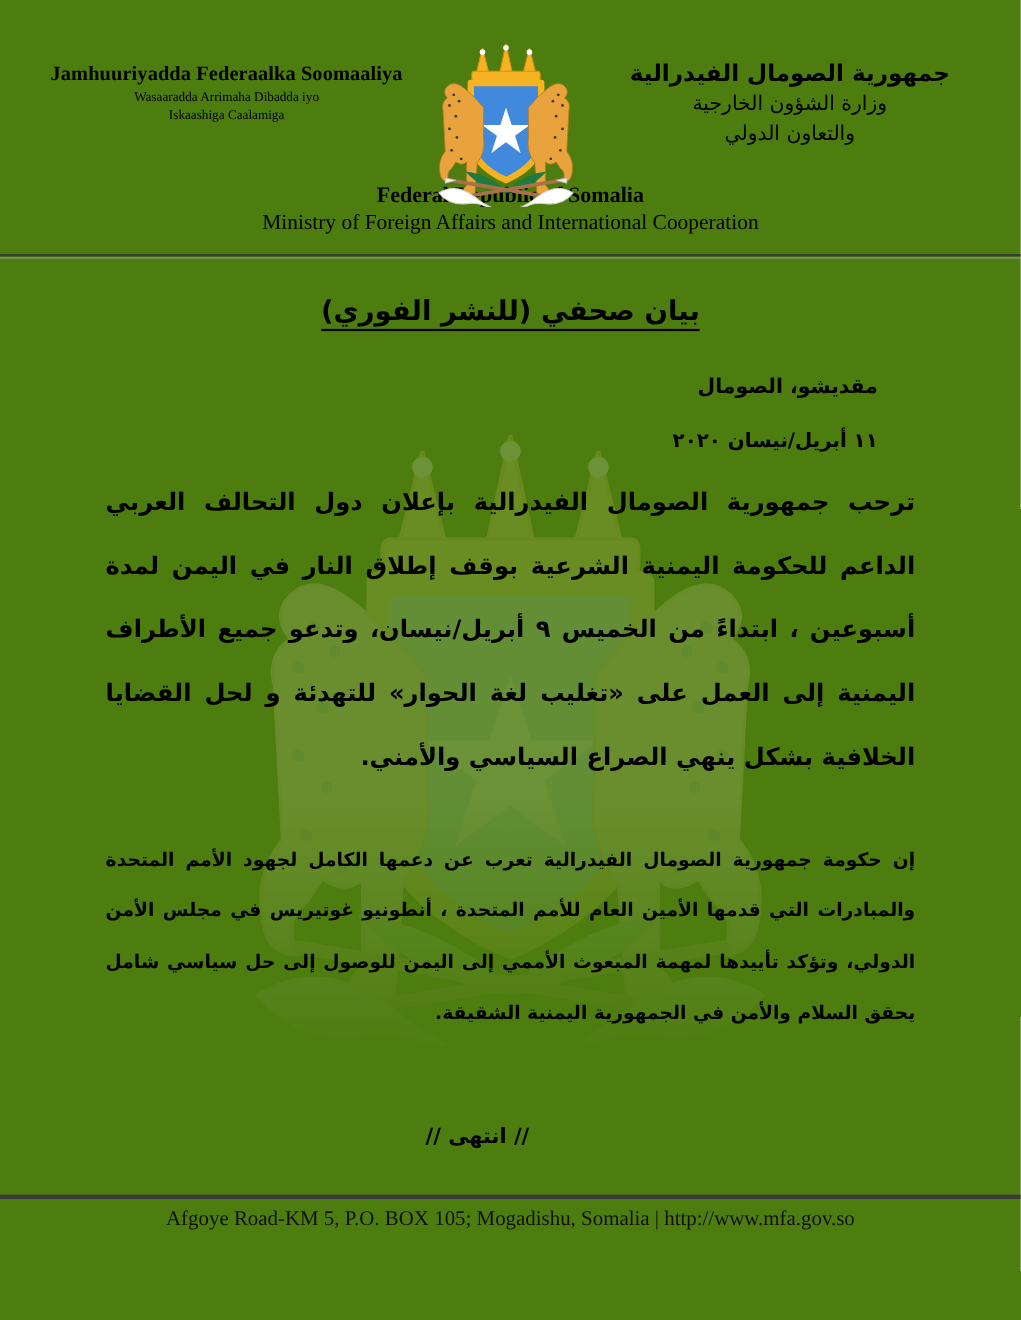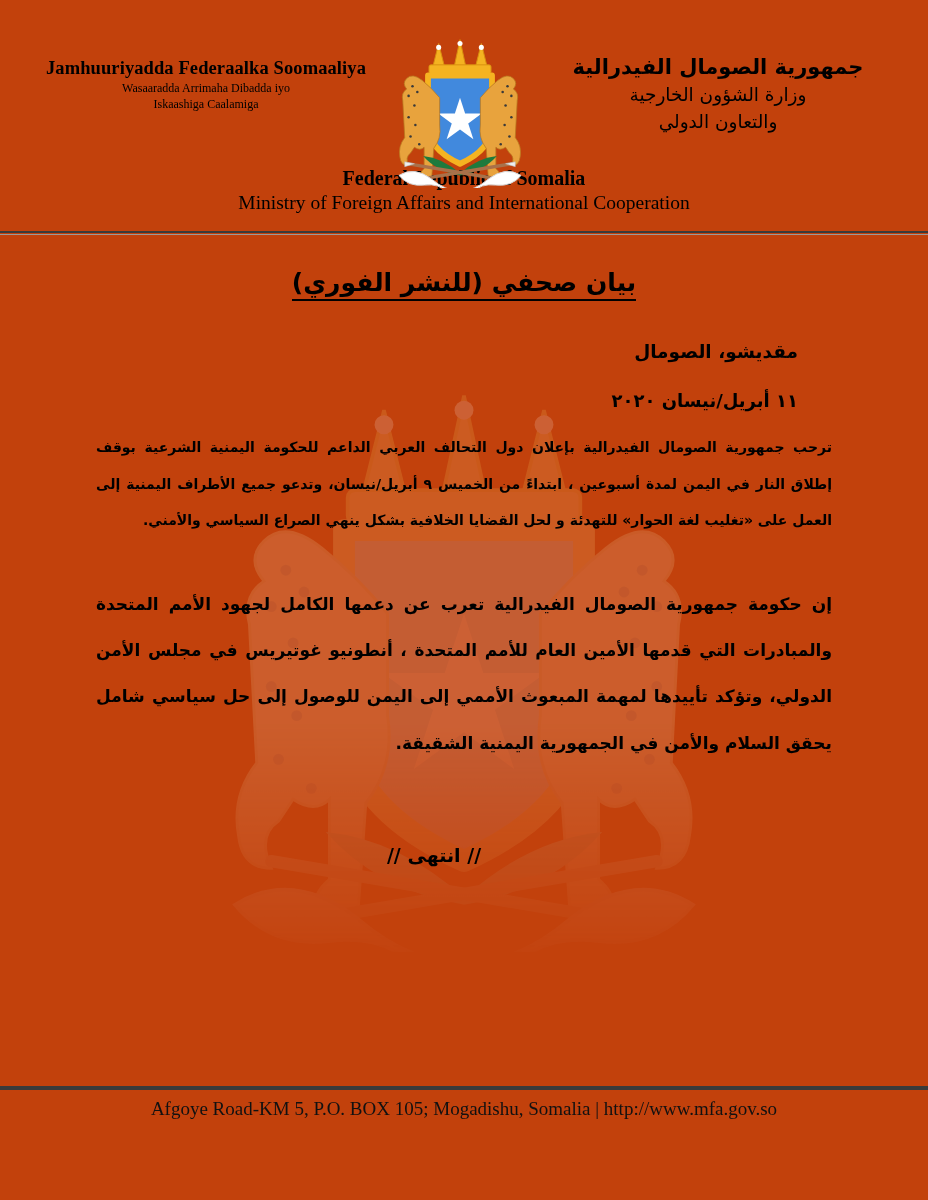--- a/index.html
+++ b/index.html
@@ -9,21 +9,21 @@
   }
   body {
     font-family: "Liberation Serif", "DejaVu Serif", serif;
     color: #000000;
   }
   .page {
     position: relative;
     width: 928px;
     height: 1200px;
     overflow: hidden;
-    background: #c2410c;
+    background: #4d7c0f;
   }
 
   
   .letterhead {
     position: relative;
     width: 928px;
     height: 232px;
     box-sizing: border-box;
   }
   .lh-row {
@@ -148,21 +148,21 @@
     font-weight: bold;
     font-size: 18.5px;
     padding-right: 34px;
   }
   .dateline .city { margin-bottom: 28px; }
   .dateline .date { font-size: 18px; letter-spacing: .6px; }
 
   .para {
     text-align: justify;
     font-weight: bold;
-    font-size: 14px;
+    font-size: 22px;
     line-height: 2.62;
     margin: 0;
   }
   .para.p1 { margin-top: 18px; }
   .para.p2 {
     margin-top: 42px;
     font-size: 17px;
     line-height: 2.72;
   }
   .endmark {

